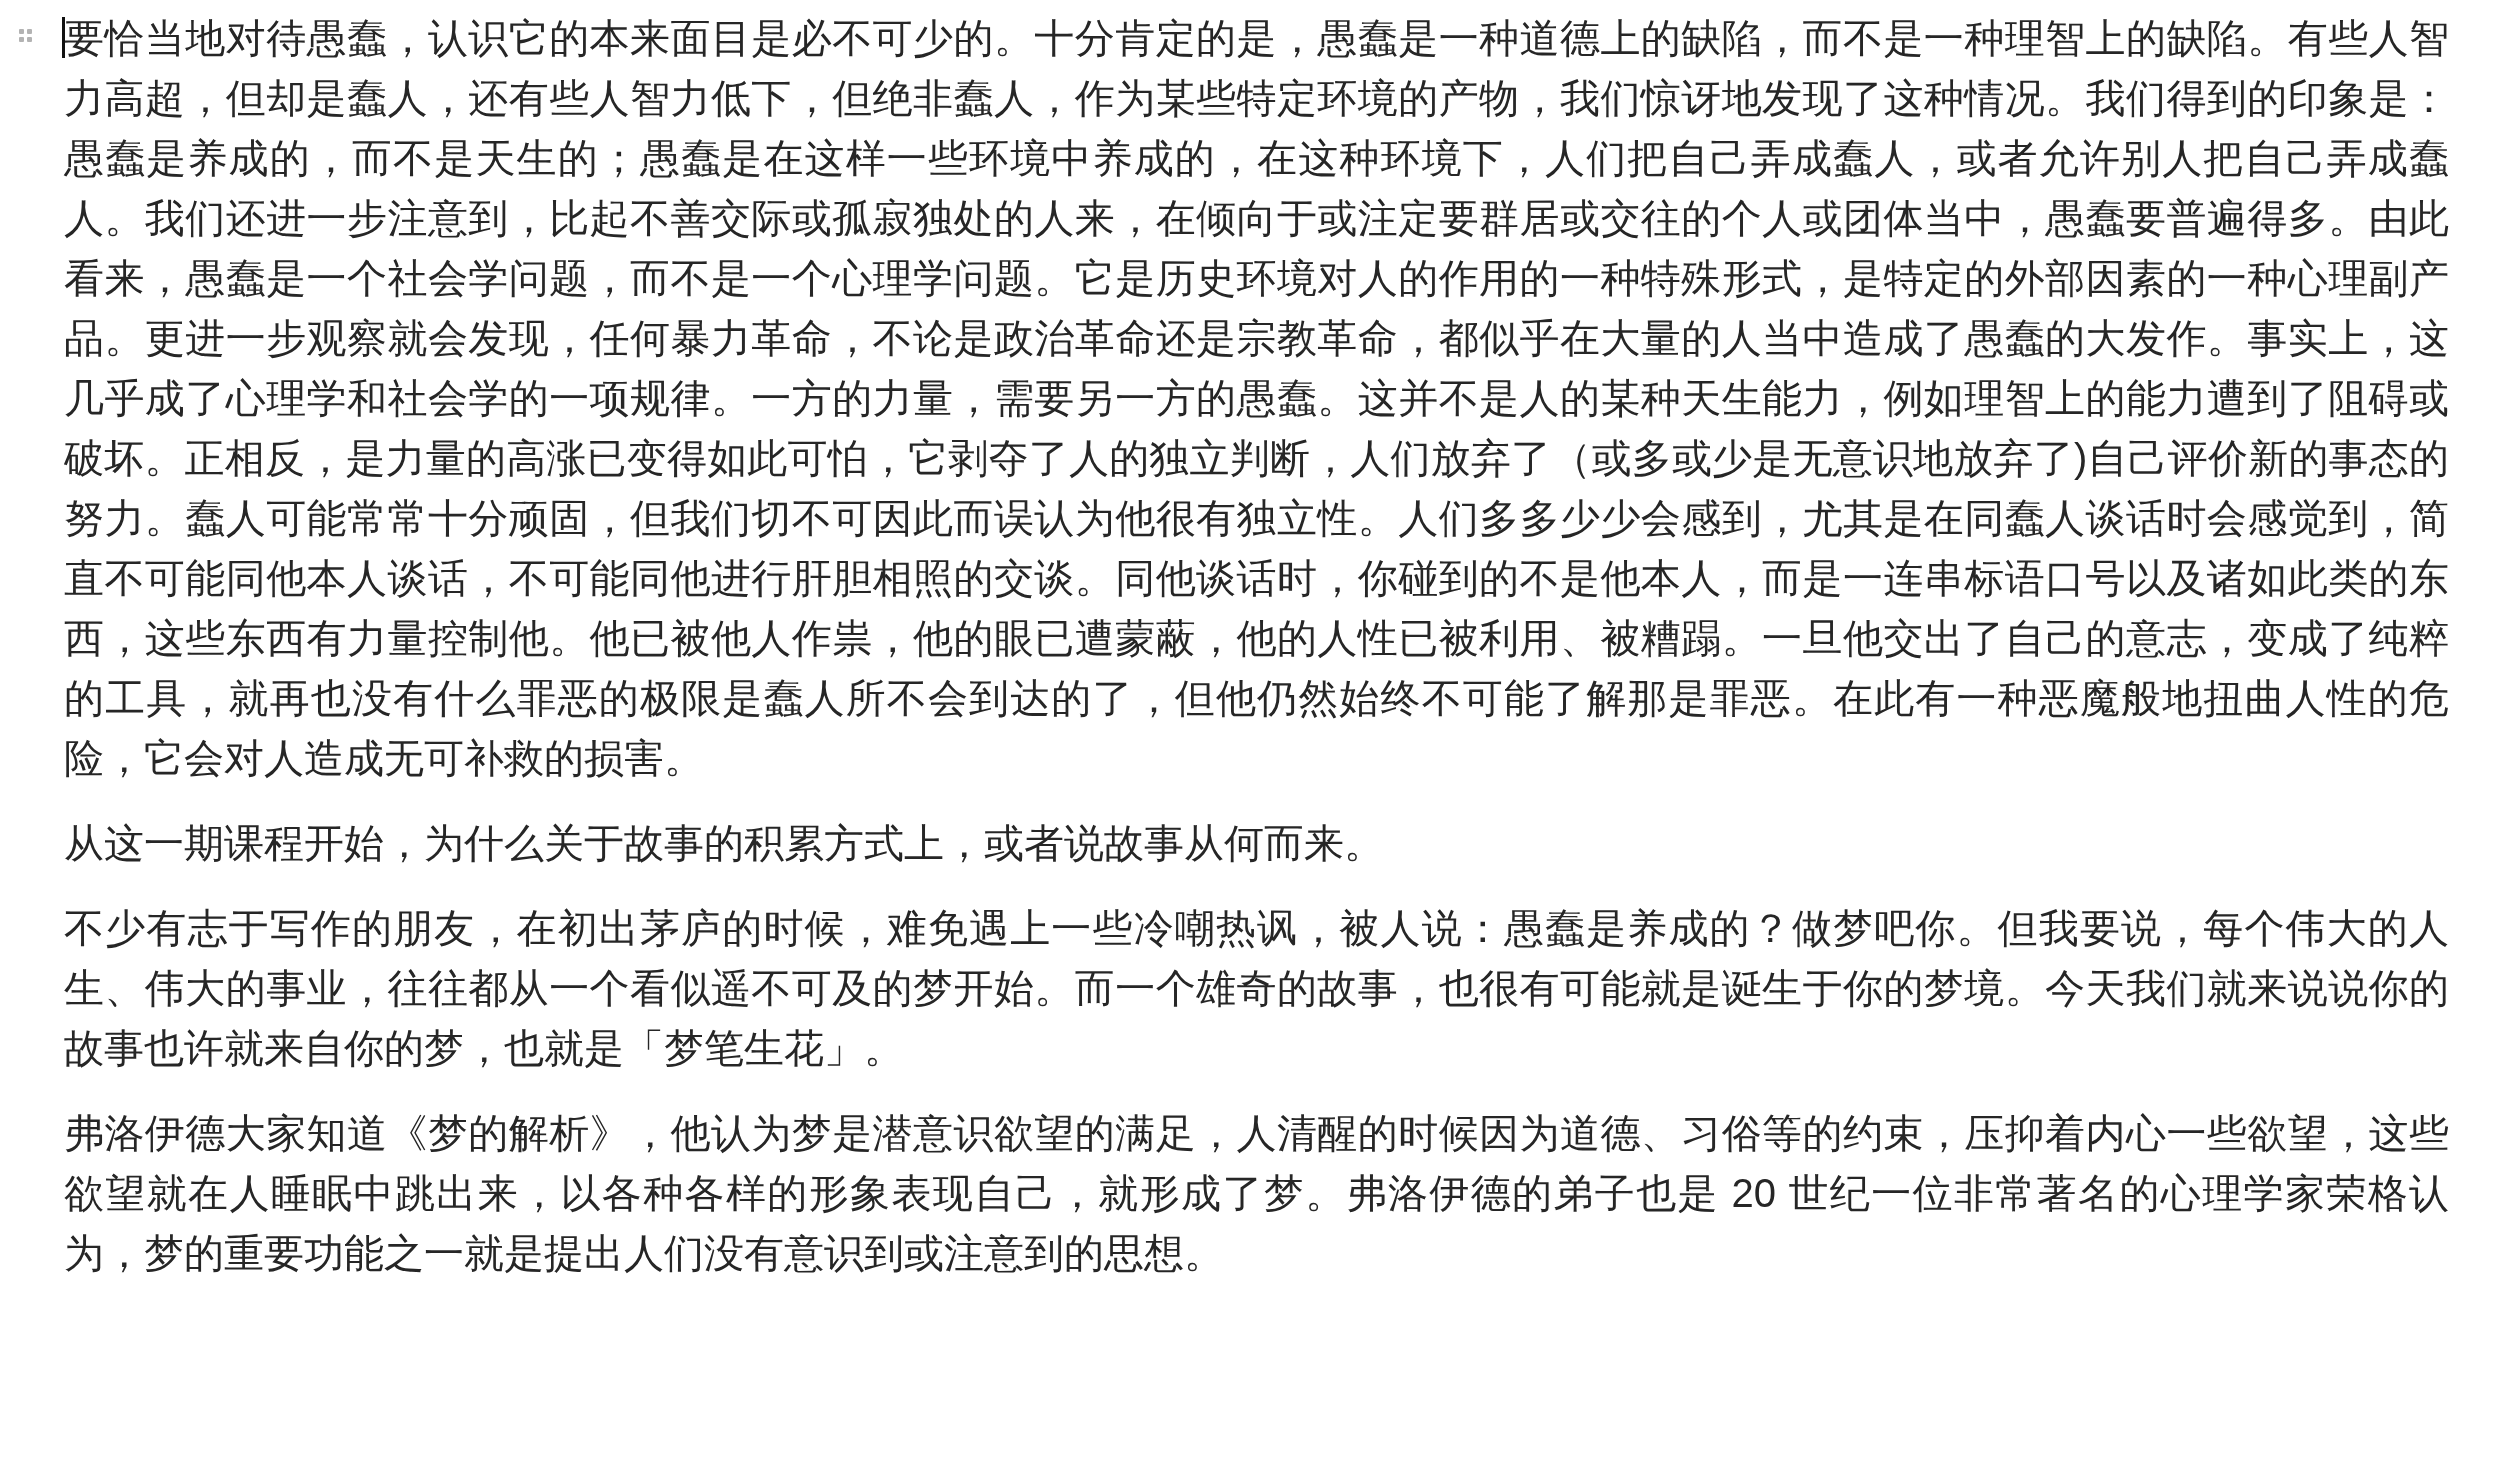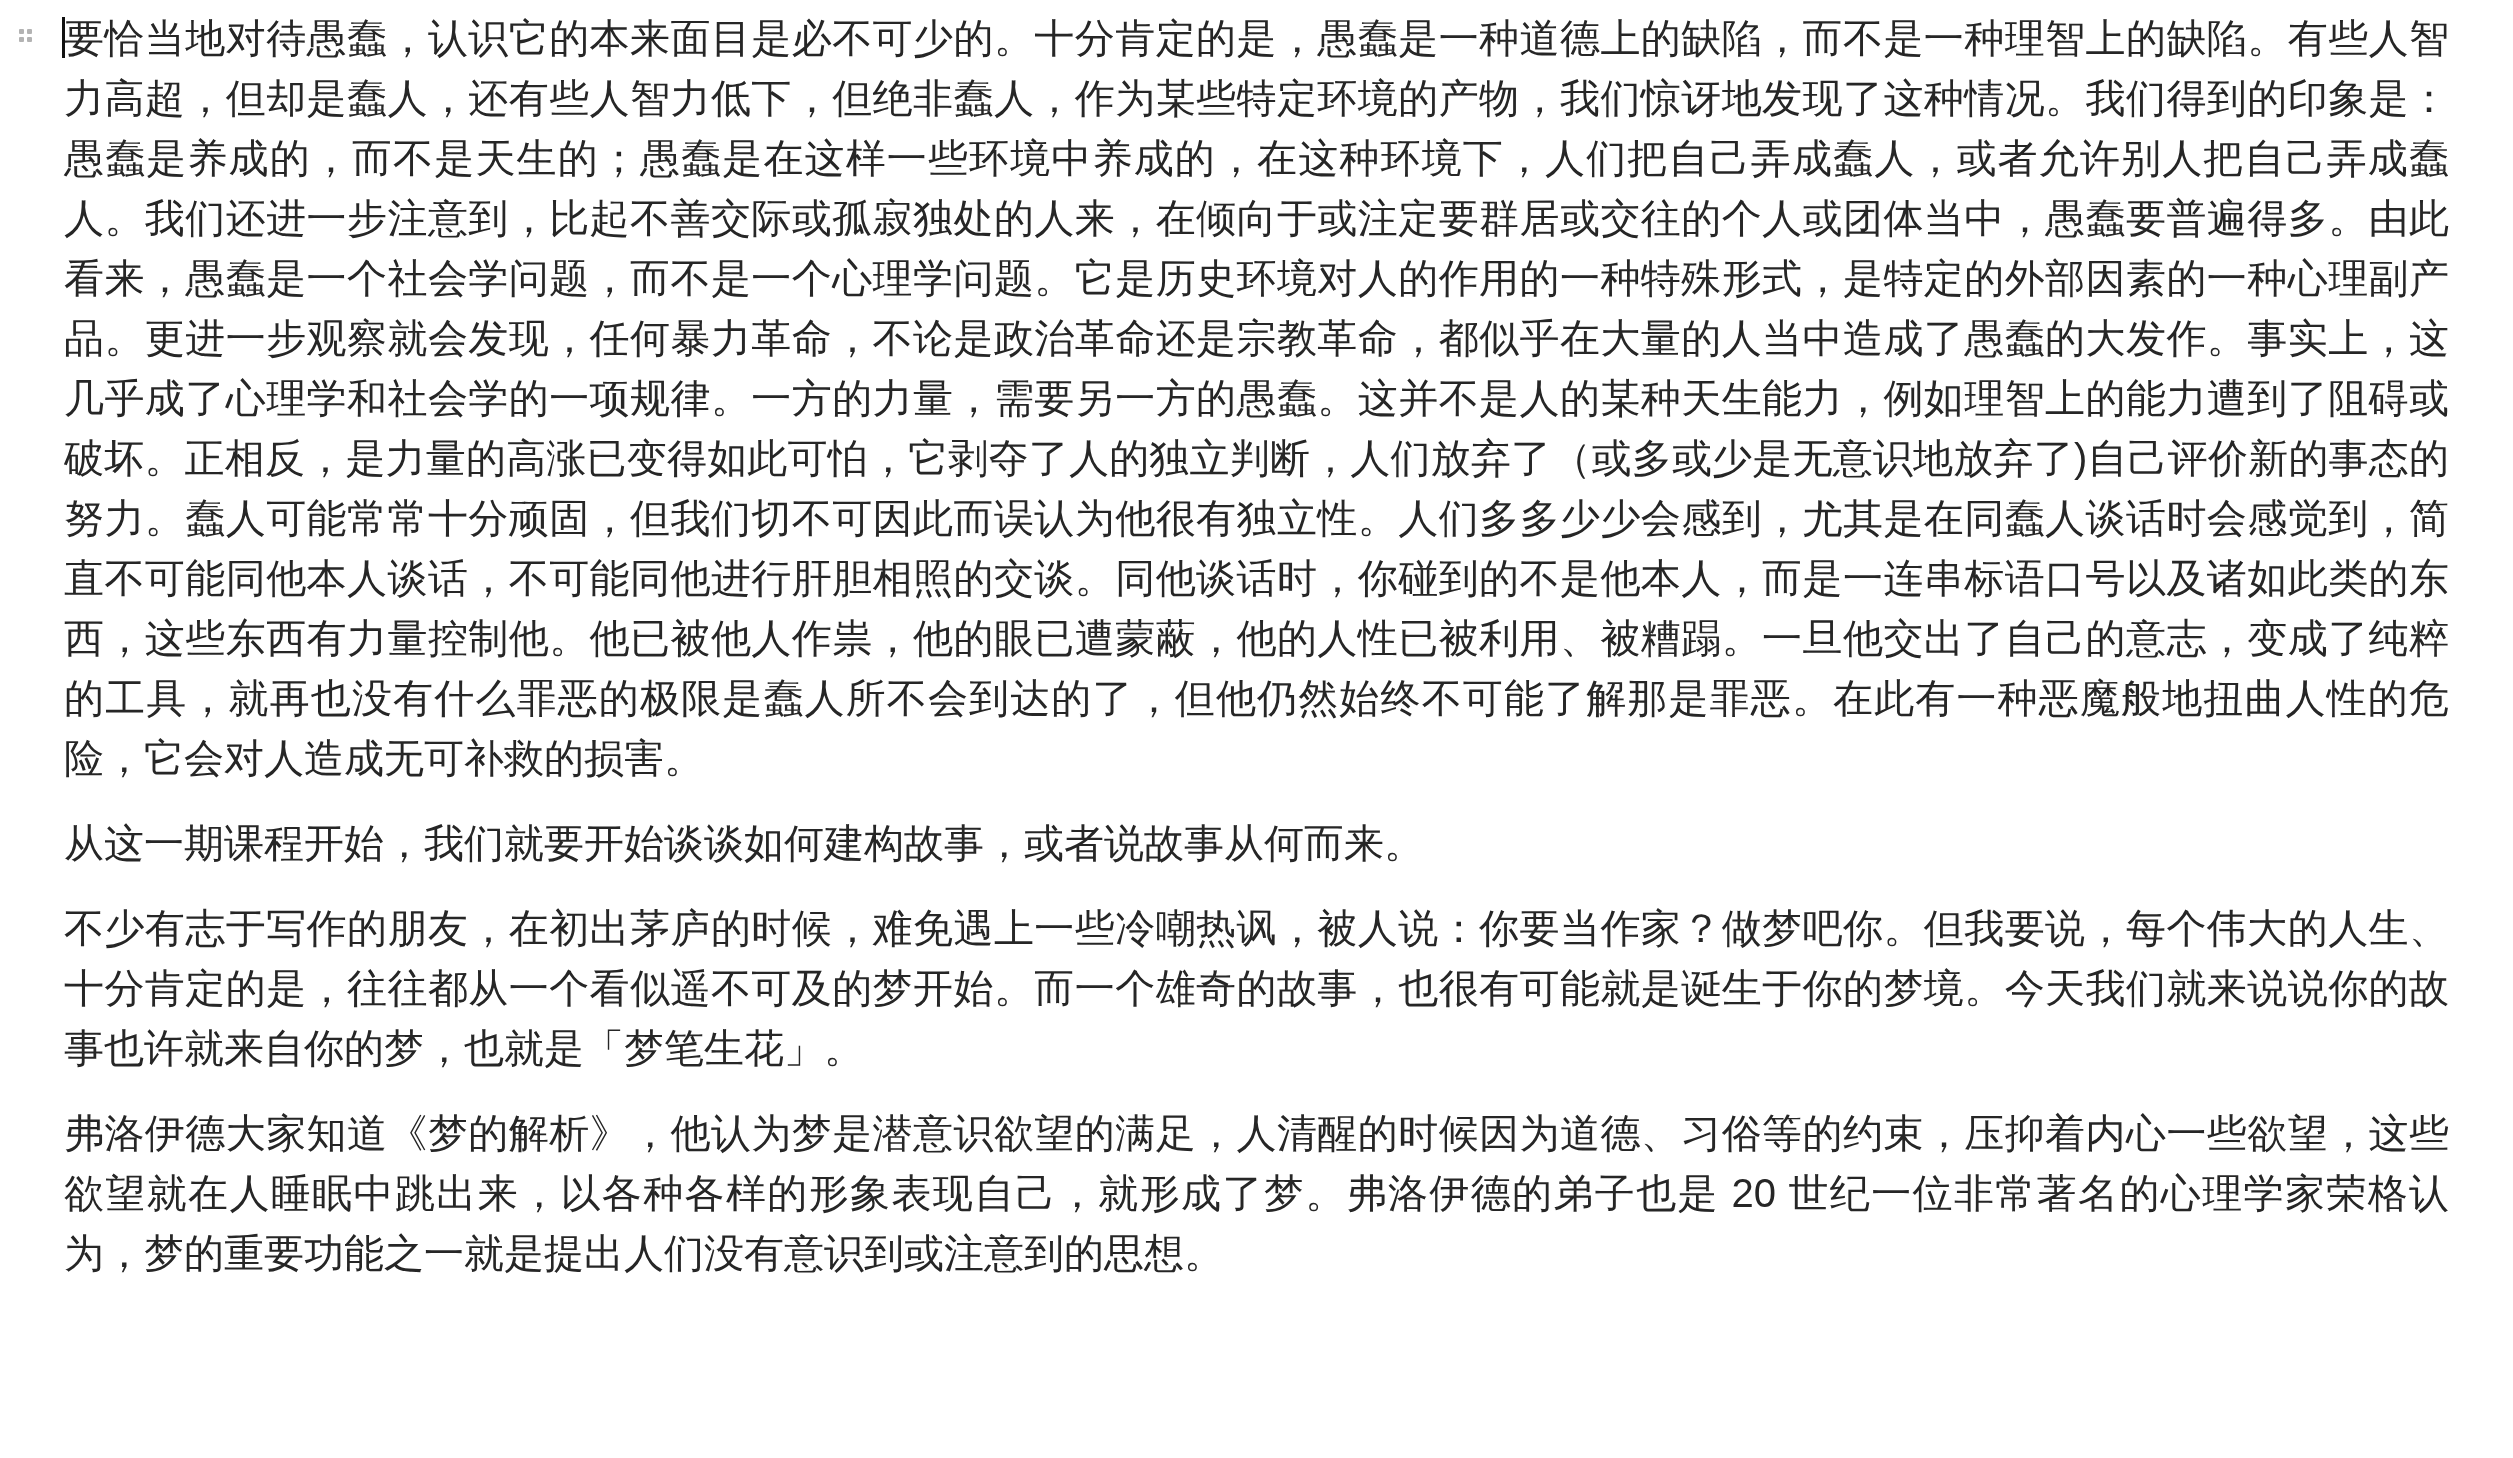--- a/index.html
+++ b/index.html
@@ -76,21 +76,21 @@
         <i></i>
         <i></i>
         <i></i>
     </span>
   </div>
 
   <div class="caret"></div>
 
   <p class="block"><span>要恰当地对待愚蠢，认识它的本来面目是必不可少的。十分肯定的是，愚蠢是一种道德上的缺陷，而不是一种理智上的缺陷。有些人智力高超，但却是蠢人，还有些人智力低下，但绝非蠢人，作为某些特定环境的产物，我们惊讶地发现了这种情况。我们得到的印象是：愚蠢是养成的，而不是天生的；愚蠢是在这样一些环境中养成的，在这种环境下，人们把自己弄成蠢人，或者允许别人把自己弄成蠢人。我们还进一步注意到，比起不善交际或孤寂独处的人来，在倾向于或注定要群居或交往的个人或团体当中，愚蠢要普遍得多。由此看来，愚蠢是一个社会学问题，而不是一个心理学问题。它是历史环境对人的作用的一种特殊形式，是特定的外部因素的一种心理副产品。更进一步观察就会发现，任何暴力革命，不论是政治革命还是宗教革命，都似乎在大量的人当中造成了愚蠢的大发作。事实上，这几乎成了心理学和社会学的一项规律。一方的力量，需要另一方的愚蠢。这并不是人的某种天生能力，例如理智上的能力遭到了阻碍或破坏。正相反，是力量的高涨已变得如此可怕，它剥夺了人的独立判断，人们放弃了（或多或少是无意识地放弃了)自己评价新的事态的努力。蠢人可能常常十分顽固，但我们切不可因此而误认为他很有独立性。人们多多少少会感到，尤其是在同蠢人谈话时会感觉到，简直不可能同他本人谈话，不可能同他进行肝胆相照的交谈。同他谈话时，你碰到的不是他本人，而是一连串标语口号以及诸如此类的东西，这些东西有力量控制他。他已被他人作祟，他的眼已遭蒙蔽，他的人性已被利用、被糟蹋。一旦他交出了自己的意志，变成了纯粹的工具，就再也没有什么罪恶的极限是蠢人所不会到达的了，但他仍然始终不可能了解那是罪恶。在此有一种恶魔般地扭曲人性的危险，它会对人造成无可补救的损害。</span></p>
 
-  <p class="block">从这一期课程开始，我们就要开始谈谈如何建构故事，或者说故事从何而来。</p>
+  <p class="block">从这一期课程开始，为什么关于故事的积累方式上，或者说故事从何而来。</p>
 
-  <p class="block">不少有志于写作的朋友，在初出茅庐的时候，难免遇上一些冷嘲热讽，被人说：你要当作家？做梦吧你。但我要说，每个伟大的人生、十分肯定的是，往往都从一个看似遥不可及的梦开始。而一个雄奇的故事，也很有可能就是诞生于你的梦境。今天我们就来说说你的故事也许就来自你的梦，也就是「梦笔生花」。</p>
+  <p class="block">不少有志于写作的朋友，在初出茅庐的时候，难免遇上一些冷嘲热讽，被人说：愚蠢是养成的？做梦吧你。但我要说，每个伟大的人生、伟大的事业，往往都从一个看似遥不可及的梦开始。而一个雄奇的故事，也很有可能就是诞生于你的梦境。今天我们就来说说你的故事也许就来自你的梦，也就是「梦笔生花」。</p>
 
 
   <p class="block">弗洛伊德大家知道《梦的解析》，他认为梦是潜意识欲望的满足，人清醒的时候因为道德、习俗等的约束，压抑着内心一些欲望，这些欲望就在人睡眠中跳出来，以各种各样的形象表现自己，就形成了梦。弗洛伊德的弟子也是 20 世纪一位非常著名的心理学家荣格认为，梦的重要功能之一就是提出人们没有意识到或注意到的思想。</p>
 
 </div>
 
 
 </body></html>

